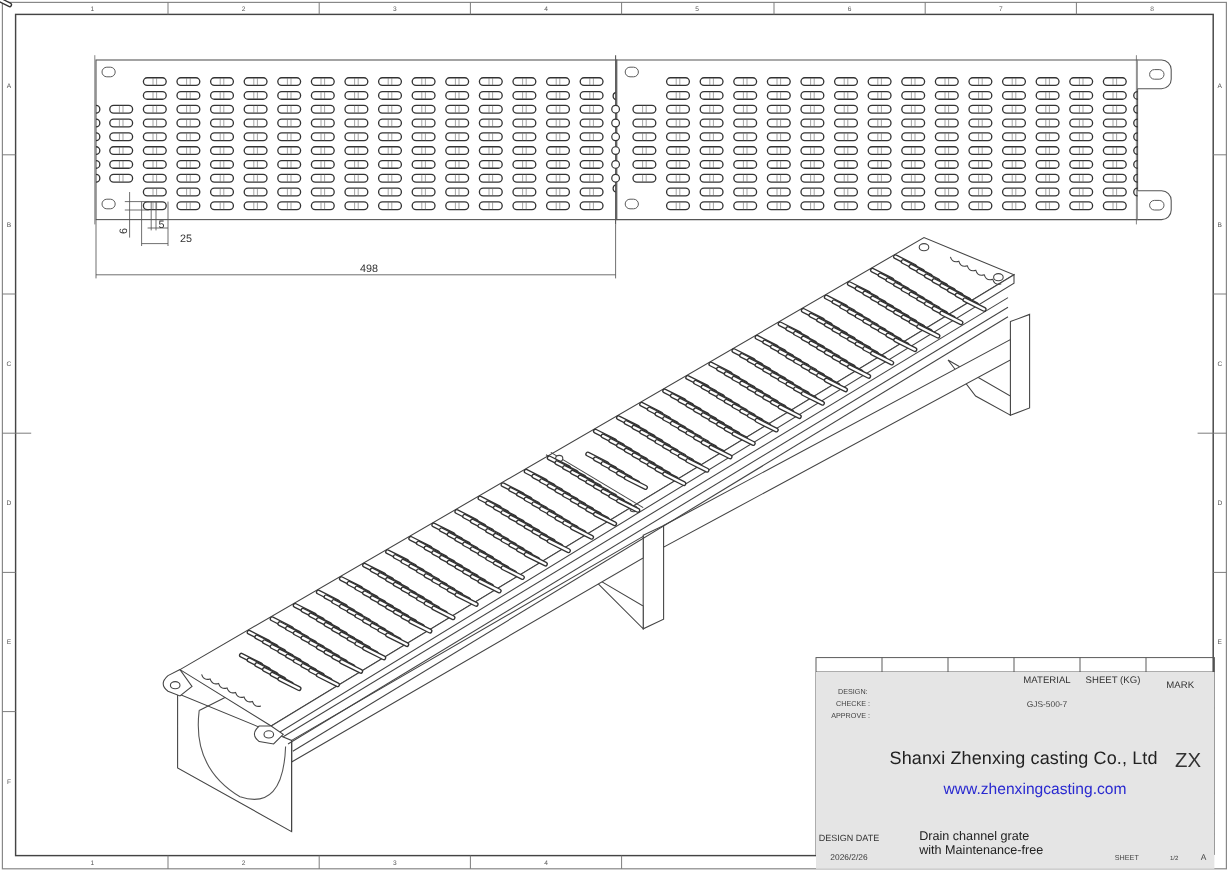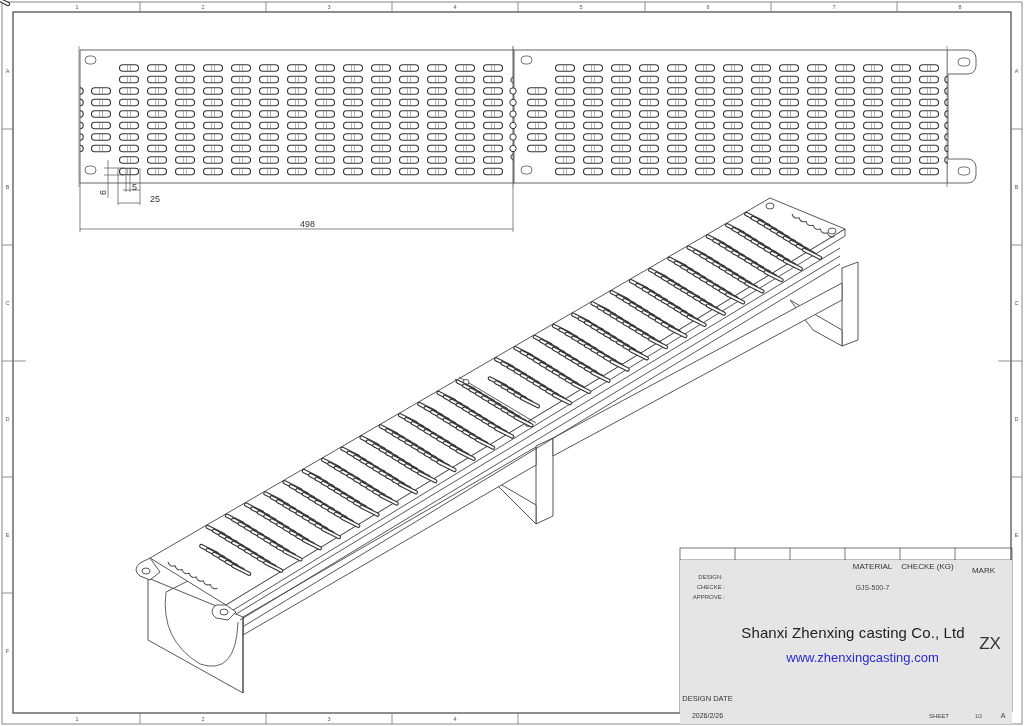--- a/index.html
+++ b/index.html
@@ -848,32 +848,38 @@
   </g>
 
   <g>
     <path d="M 992 608 A 15 15 0 1 0 992 638" fill="none" stroke="#6cc04a" stroke-width="5" stroke-linecap="round"></path>
   </g>
 </svg>
 
 
 <div class="tb">
   <div class="tb-cell hdr" style="left:165px; top:0; width:55px; height:12px;">MATERIAL</div>
-  <div class="tb-cell hdr" style="left:220px; top:0; width:55px; height:12px;">CHECKE (KG)</div>
+  <div class="tb-cell hdr" style="left:220px; top:0; width:55px; height:12px;">SHEET (KG)</div>
   <div class="tb-cell hdr" style="left:275px; top:4px; width:57px; height:12px;">MARK</div>
   <div class="tb-cell small" style="left:0; top:12px; width:55px; height:10px; justify-content:flex-end; padding-right:12px;">DESIGN:</div>
   <div class="tb-cell small" style="left:0; top:22px; width:55px; height:10px; justify-content:flex-end; padding-right:10px;">CHECKE :</div>
   <div class="tb-cell small" style="left:0; top:32px; width:55px; height:10px; justify-content:flex-end; padding-right:10px;">APPROVE :</div>
   <div class="tb-cell small" style="left:165px; top:12px; width:55px; height:30px; font-size:7px;">GJS-500-7</div>
   <div class="tb-cell small" style="left:220px; top:12px; width:55px; height:30px;"></div>
   <div class="tb-cell small" style="left:275px; top:12px; width:57px; height:30px;"></div>
 
   <div class="tb-cell company" style="left:68px; top:63px; width:210px; height:18px;">Shanxi Zhenxing casting Co., Ltd</div>
   <div class="tb-cell url" style="left:100px; top:90px; width:165px; height:14px;">www.zhenxingcasting.com</div>
-  <div class="tb-cell" style="left:296px; top:74px; width:28px; height:20px; font-size:17px; color:#333;">ZX</div>
-
+  <div class="tb-cell" style="left:296px; top:64px; width:28px; height:20px; font-size:17px; color:#333;">ZX</div>
+
+  <div class="tb-cell desc" style="left:86px; top:131px; width:140px; height:26px;">
+    <div>
+      <div>Drain channel grate</div>
+      <div>with  Maintenance-free</div>
+    </div>
+  </div>
   <div class="tb-cell date-lbl" style="left:0; top:130px; width:55px; height:17px;">DESIGN DATE</div>
   <div class="tb-cell date-val" style="left:0; top:147px; width:55px; height:17px;">2026/2/26</div>
   <div class="tb-cell small" style="left:235px; top:147px; width:48px; height:17px;">SHEET</div>
   <div class="tb-cell small" style="left:283px; top:147px; width:31px; height:17px; font-size:5px;">1/2</div>
   <div class="tb-cell small" style="left:314px; top:147px; width:18px; height:17px; font-size:7px;">A</div>
 </div>
 </div>
 
 </body></html>

